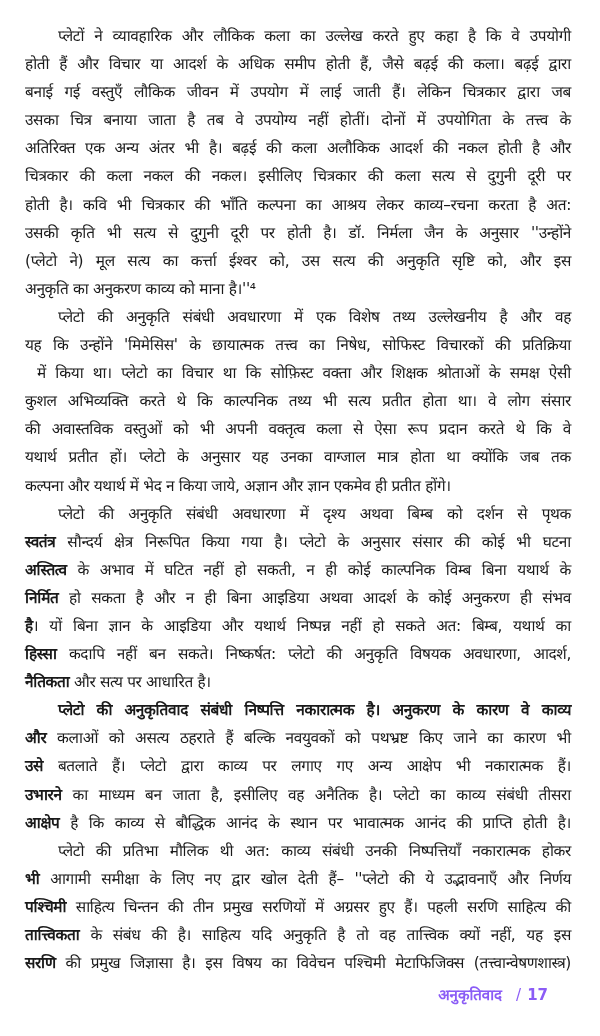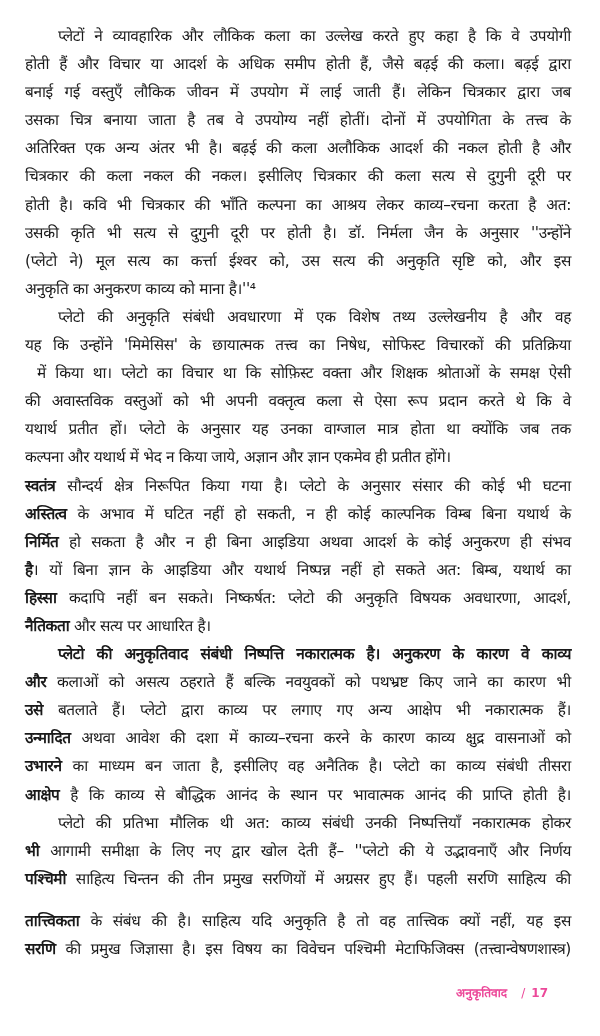--- a/index.html
+++ b/index.html
@@ -13,22 +13,22 @@
   .line {
     height: 28.1px; line-height: 28.1px; font-size: 15.4px;
     white-space: nowrap; overflow: visible;
     text-align: justify; text-align-last: justify;
     letter-spacing: -0.35px;
   }
   .line.indent { padding-left: 33px; }
   .line.last { text-align-last: left; }
   .b { font-weight: bold; }
   .footer {
-    position: absolute; top: 984px; right: 36px; font-size: 12px; font-weight: bold;
-    color: #ec4899;
+    position: absolute; top: 984px; right: 36px; font-size: 15px; font-weight: bold;
+    color: #8b5cf6;
   }
   .footer .sep { font-weight: normal; margin: 0 6px 0 14px; }
 </style>
 </head>
 <body>
 
 <div class="page">
   <div class="text-block" id="text-block">
       <div>
         <div class="line indent" style="white-space: nowrap;"><span>प्लेटों ने व्यावहारिक और लौकिक कला का उल्लेख करते हुए कहा है कि वे उपयोगी</span></div>
@@ -39,45 +39,46 @@
         <div class="line" style="white-space: nowrap;"><span>चित्रकार की कला नकल की नकल। इसीलिए चित्रकार की कला सत्य से दुगुनी दूरी पर</span></div>
         <div class="line" style="white-space: nowrap;"><span>होती है। कवि भी चित्रकार की भाँति कल्पना का आश्रय लेकर काव्य–रचना करता है अत:</span></div>
         <div class="line" style="white-space: nowrap;"><span>उसकी कृति भी सत्य से दुगुनी दूरी पर होती है। डॉ. निर्मला जैन के अनुसार ''उन्होंने</span></div>
         <div class="line" style="white-space: nowrap;"><span>(प्लेटो ने) मूल सत्य का कर्त्ता ईश्वर को, उस सत्य की अनुकृति सृष्टि को, और इस</span></div>
         <div class="line last" style="white-space: nowrap;"><span>अनुकृति का अनुकरण काव्य को माना है।''⁴</span></div>
       </div>
       <div>
         <div class="line indent" style="white-space: nowrap;"><span>प्लेटो की अनुकृति संबंधी अवधारणा में एक विशेष तथ्य उल्लेखनीय है और वह</span></div>
         <div class="line" style="white-space: nowrap;"><span>यह कि उन्होंने 'मिमेसिस' के छायात्मक तत्त्व का निषेध, सोफिस्ट विचारकों की प्रतिक्रिया</span></div>
         <div class="line" style="white-space: nowrap; margin-left: 12px;"><span>में किया था। प्लेटो का विचार था कि सोफ़िस्ट वक्ता और शिक्षक श्रोताओं के समक्ष ऐसी</span></div>
+        <div class="line" style="white-space: nowrap;"><span>कुशल अभिव्यक्ति करते थे कि काल्पनिक तथ्य भी सत्य प्रतीत होता था। वे लोग संसार</span></div>
         <div class="line" style="white-space: nowrap;"><span>की अवास्तविक वस्तुओं को भी अपनी वक्तृत्व कला से ऐसा रूप प्रदान करते थे कि वे</span></div>
         <div class="line" style="white-space: nowrap;"><span>यथार्थ प्रतीत हों। प्लेटो के अनुसार यह उनका वाग्जाल मात्र होता था क्योंकि जब तक</span></div>
         <div class="line last" style="white-space: nowrap;"><span>कल्पना और यथार्थ में भेद न किया जाये, अज्ञान और ज्ञान एकमेव ही प्रतीत होंगे।</span></div>
       </div>
       <div>
+        <div class="line indent" style="white-space: nowrap;"><span>प्लेटो की अनुकृति संबंधी अवधारणा में दृश्य अथवा बिम्ब को दर्शन से पृथक</span></div>
         <div class="line" style="white-space: nowrap;"><span class="b">स्वतंत्र</span><span> सौन्दर्य क्षेत्र निरूपित किया गया है। प्लेटो के अनुसार संसार की कोई भी घटना</span></div>
         <div class="line" style="white-space: nowrap;"><span class="b">अस्तित्व</span><span> के अभाव में घटित नहीं हो सकती, न ही कोई काल्पनिक विम्ब बिना यथार्थ के</span></div>
         <div class="line" style="white-space: nowrap;"><span class="b">निर्मित</span><span> हो सकता है और न ही बिना आइडिया अथवा आदर्श के कोई अनुकरण ही संभव</span></div>
         <div class="line" style="white-space: nowrap;"><span class="b">है</span><span>। यों बिना ज्ञान के आइडिया और यथार्थ निष्पन्न नहीं हो सकते अत: बिम्ब, यथार्थ का</span></div>
         <div class="line" style="white-space: nowrap;"><span class="b">हिस्सा</span><span> कदापि नहीं बन सकते। निष्कर्षत: प्लेटो की अनुकृति विषयक अवधारणा, आदर्श,</span></div>
         <div class="line last" style="white-space: nowrap;"><span class="b">नैतिकता</span><span> और सत्य पर आधारित है।</span></div>
       </div>
       <div>
         <div class="line indent" style="white-space: nowrap; font-weight: bold;"><span>प्लेटो की अनुकृतिवाद संबंधी निष्पत्ति नकारात्मक है। अनुकरण के कारण वे काव्य</span></div>
         <div class="line" style="white-space: nowrap;"><span class="b">और</span><span> कलाओं को असत्य ठहराते हैं बल्कि नवयुवकों को पथभ्रष्ट किए जाने का कारण भी</span></div>
         <div class="line" style="white-space: nowrap;"><span class="b">उसे</span><span> बतलाते हैं। प्लेटो द्वारा काव्य पर लगाए गए अन्य आक्षेप भी नकारात्मक हैं।</span></div>
-        <div class="line" style="white-space: nowrap;"><span class="b">उन्मादित</span><span> अथवा आवेश की दशा में काव्य–रचना करने के कारण काव्य क्षुद्र वासनाओं को</span></div>
         <div class="line" style="white-space: nowrap;"><span class="b">उभारने</span><span> का माध्यम बन जाता है, इसीलिए वह अनैतिक है। प्लेटो का काव्य संबंधी तीसरा</span></div>
         <div class="line" style="white-space: nowrap;"><span class="b">आक्षेप</span><span> है कि काव्य से बौद्धिक आनंद के स्थान पर भावात्मक आनंद की प्राप्ति होती है।</span></div>
       </div>
       <div>
         <div class="line indent" style="white-space: nowrap;"><span>प्लेटो की प्रतिभा मौलिक थी अत: काव्य संबंधी उनकी निष्पत्तियाँ नकारात्मक होकर</span></div>
         <div class="line" style="white-space: nowrap;"><span class="b">भी</span><span> आगामी समीक्षा के लिए नए द्वार खोल देती हैं– ''प्लेटो की ये उद्भावनाएँ और निर्णय</span></div>
         <div class="line" style="white-space: nowrap;"><span class="b">पश्चिमी</span><span> साहित्य चिन्तन की तीन प्रमुख सरणियों में अग्रसर हुए हैं। पहली सरणि साहित्य की</span></div>
-        <div class="line" style="white-space: nowrap; margin-top: 14px;"><span class="b">तात्त्विकता</span><span> के संबंध की है। साहित्य यदि अनुकृति है तो वह तात्त्विक क्यों नहीं, यह इस</span></div>
+        <div class="line" style="white-space: nowrap;"><span class="b">तात्त्विकता</span><span> के संबंध की है। साहित्य यदि अनुकृति है तो वह तात्त्विक क्यों नहीं, यह इस</span></div>
         <div class="line" style="white-space: nowrap;"><span class="b">सरणि</span><span> की प्रमुख जिज्ञासा है। इस विषय का विवेचन पश्चिमी मेटाफिजिक्स (तत्त्वान्वेषणशास्त्र)</span></div>
       </div>
     </div>
 
   <div class="footer">
     <span>अनुकृतिवाद</span><span class="sep">/</span><span>17</span>
   </div>
 </div>
 
 </body></html>

